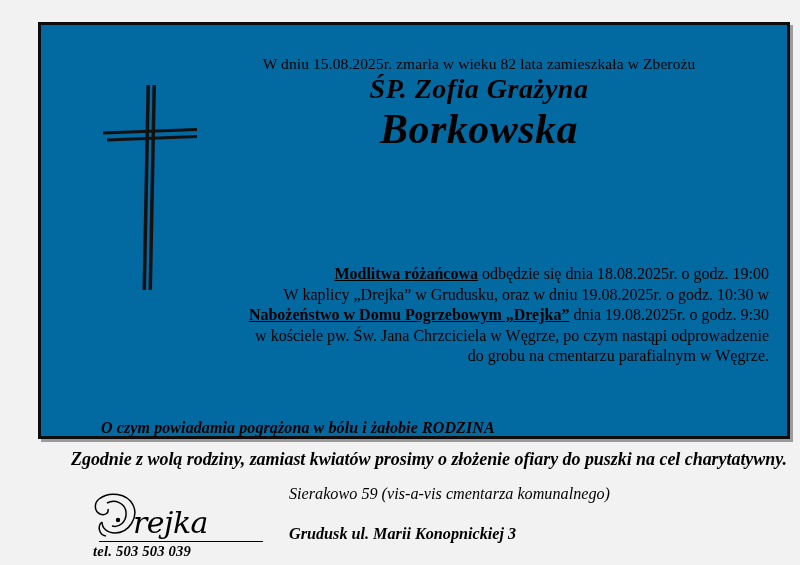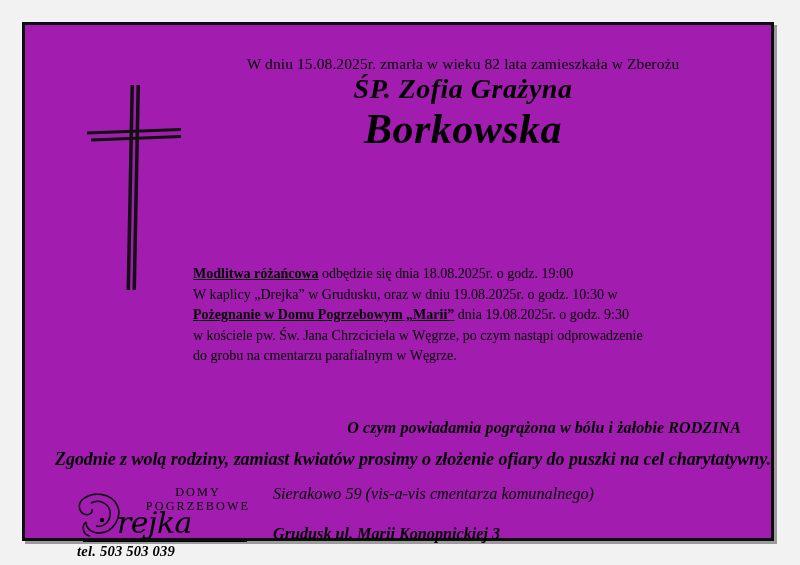--- a/index.html
+++ b/index.html
@@ -18,25 +18,25 @@
   
   .page {
     position: relative;
     width: 800px;
     height: 565px;
     background: #f2f2f2;
     box-sizing: border-box;
   }
   .frame {
     position: absolute;
-    left: 22px;
+    left: 38px;
     top: 22px;
     width: 752px;
-    height: 519px;
-    background: #a21caf;
+    height: 417px;
+    background: #0369a1;
     border: 3px solid #0d0d0d;
     box-sizing: border-box;
     box-shadow: 3px 3px 0 0 rgba(140,140,140,0.85);
   }
 
   
   .cross-wrap {
     position: absolute;
     left: 48px;
     top: 60px;
@@ -75,37 +75,37 @@
     line-height: 1.05;
     letter-spacing: 0.5px;
   }
 
   
   .details {
     position: absolute;
     left: 168px;
     top: 239px;
     width: 560px;
-    font-size: 14px;
+    font-size: 16px;
     line-height: 20.6px;
-    text-align: left;
+    text-align: right;
   }
   .details .ln { white-space: nowrap; }
   .bu {
     font-weight: bold;
     text-decoration: underline;
   }
   .b { font-weight: bold; }
 
   .closing {
     position: absolute;
     left: 60px;
     right: 30px;
     top: 394px;
-    text-align: right;
+    text-align: left;
     font-size: 16px;
     font-weight: bold;
     font-style: italic;
     letter-spacing: 0.1px;
     white-space: nowrap;
   }
   .charity {
     position: absolute;
     left: 30px;
     right: 30px;
@@ -215,21 +215,21 @@
       <div class="name-last">Borkowska</div>
     </div>
 
     <div class="details">
       <div class="ln">
         <span class="bu">Modlitwa różańcowa</span><span> odbędzie się dnia 18.08.2025r. o godz. 19:00</span>
       </div>
       <div class="ln">W kaplicy „Drejka” w Grudusku, oraz w dniu 19.08.2025r. o godz. 10:30 w</div>
 
       <div class="ln">
-        <span class="bu">Pożegnanie w Domu Pogrzebowym „Marii”</span><span> dnia 19.08.2025r. o godz. 9:30</span>
+        <span class="bu">Nabożeństwo w Domu Pogrzebowym „Drejka”</span><span> dnia 19.08.2025r. o godz. 9:30</span>
       </div>
 
       <div class="ln">w kościele pw. Św. Jana Chrzciciela w Węgrze, po czym nastąpi odprowadzenie</div>
       <div class="ln">do grobu na cmentarzu parafialnym w Węgrze.</div>
     </div>
 
     <div class="closing">O czym powiadamia pogrążona w bólu i żałobie RODZINA</div>
     <div class="charity">Zgodnie z wolą rodziny, zamiast kwiatów prosimy o złożenie ofiary do puszki na cel charytatywny.</div>
 
     <div class="logo">
@@ -237,24 +237,20 @@
         <svg width="56" height="52" viewBox="0 0 56 52" aria-hidden="true">
           <g fill="none" stroke="#000" stroke-width="1.5">
             <path d="M6 10 C 16 2, 34 4, 40 16 C 46 28, 36 44, 22 44 C 14 44, 9 39, 9 33"></path>
             <path d="M14 14 C 22 10, 32 14, 33 23 C 34 33, 26 39, 19 37"></path>
             <path d="M6 10 C 1 14, 1 22, 7 25 C 12 27, 16 24, 15 20"></path>
             <path d="M9 33 C 4 37, 6 46, 13 47"></path>
           </g>
           <circle cx="25" cy="31" r="2.2" fill="#000"></circle>
         </svg>
       </div>
-      <div class="logo-words">
-        <div>DOMY</div>
-        <div>POGRZEBOWE</div>
-      </div>
       <div class="logo-script">rejka</div>
       <div class="logo-rule"></div>
       <div class="logo-tel">tel. 503 503 039</div>
     </div>
 
     <div class="addresses">
       <div class="a-ln">Sierakowo 59 (vis-a-vis cmentarza komunalnego)</div>
       <div class="a-ln a-bold">Grudusk ul. Marii Konopnickiej 3</div>
     </div>
 

